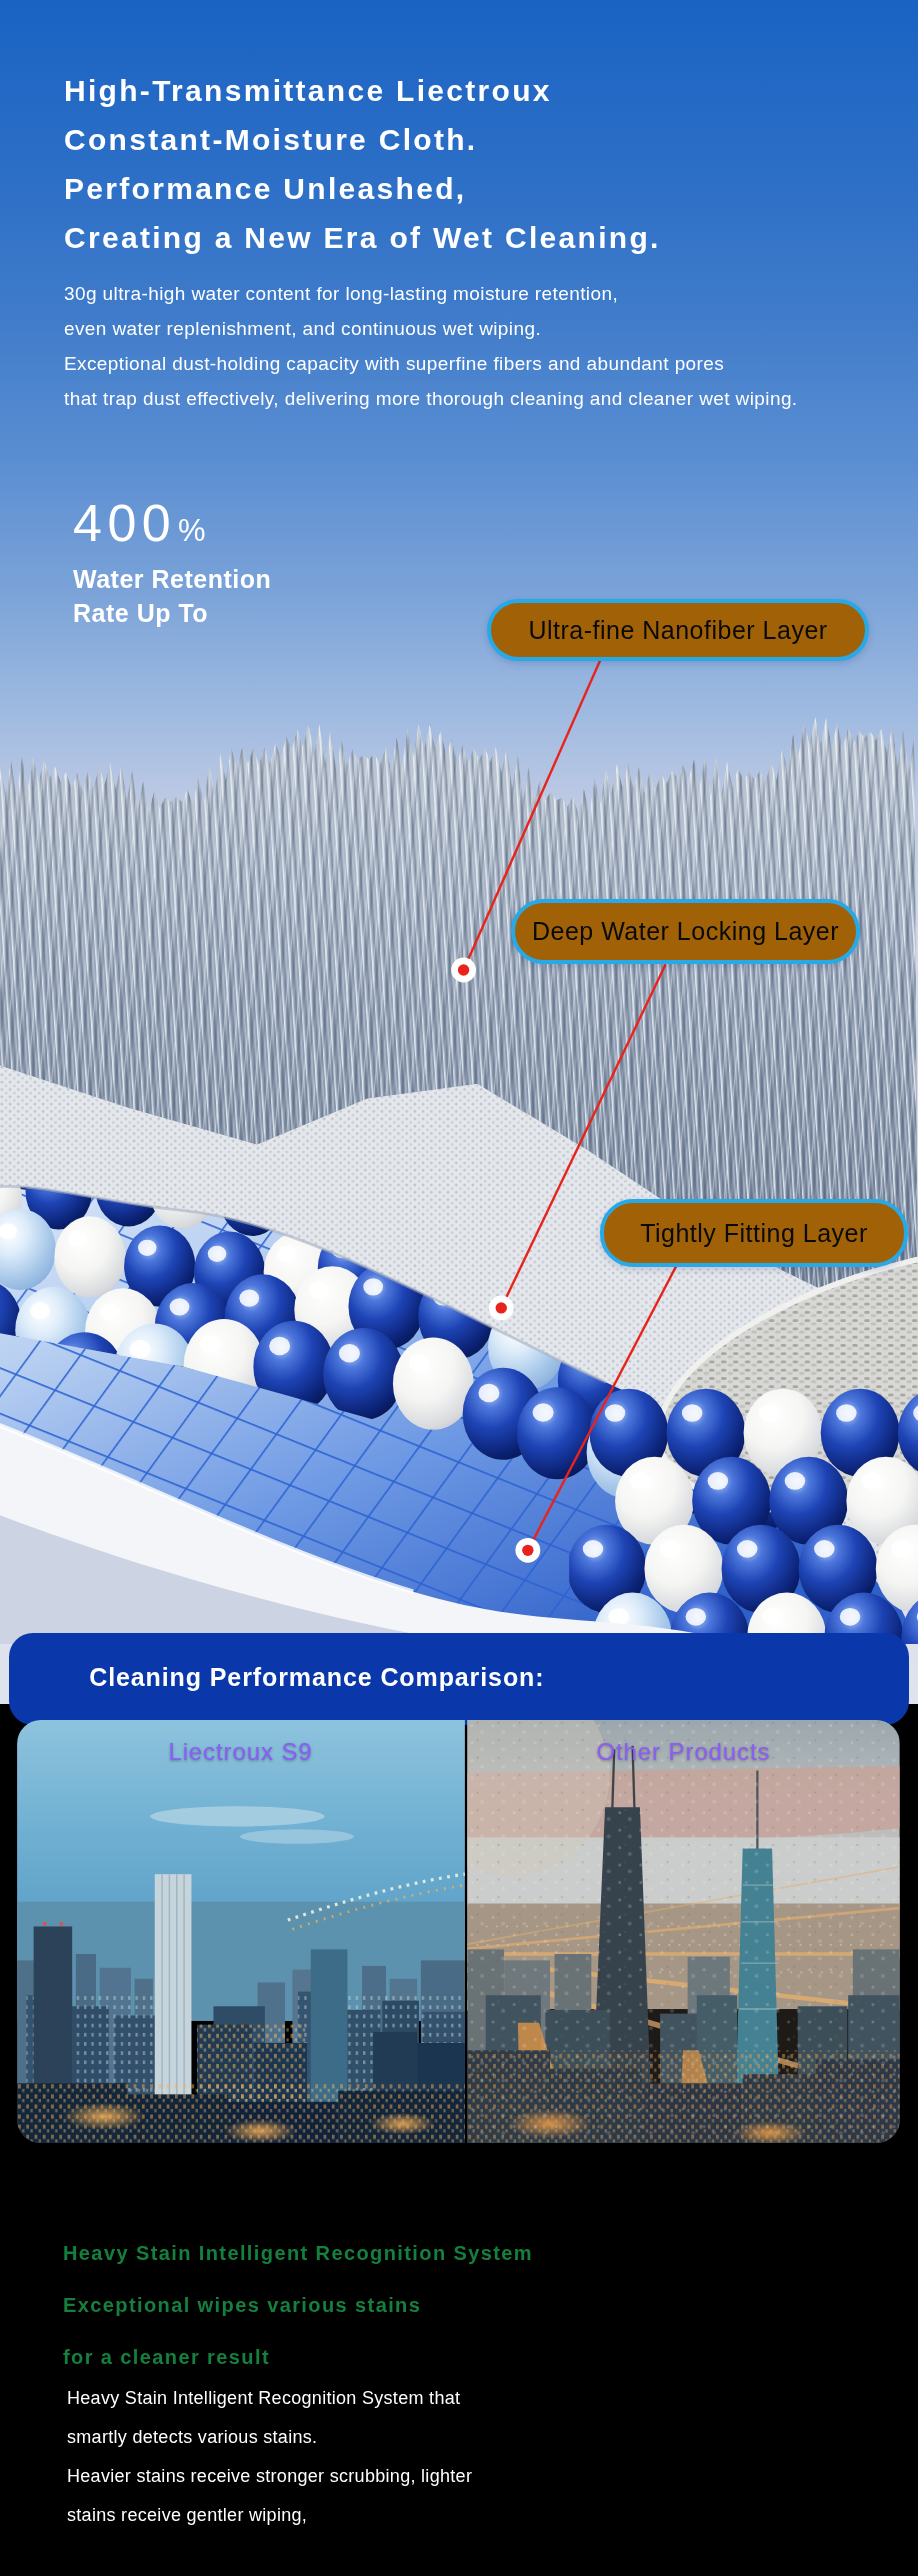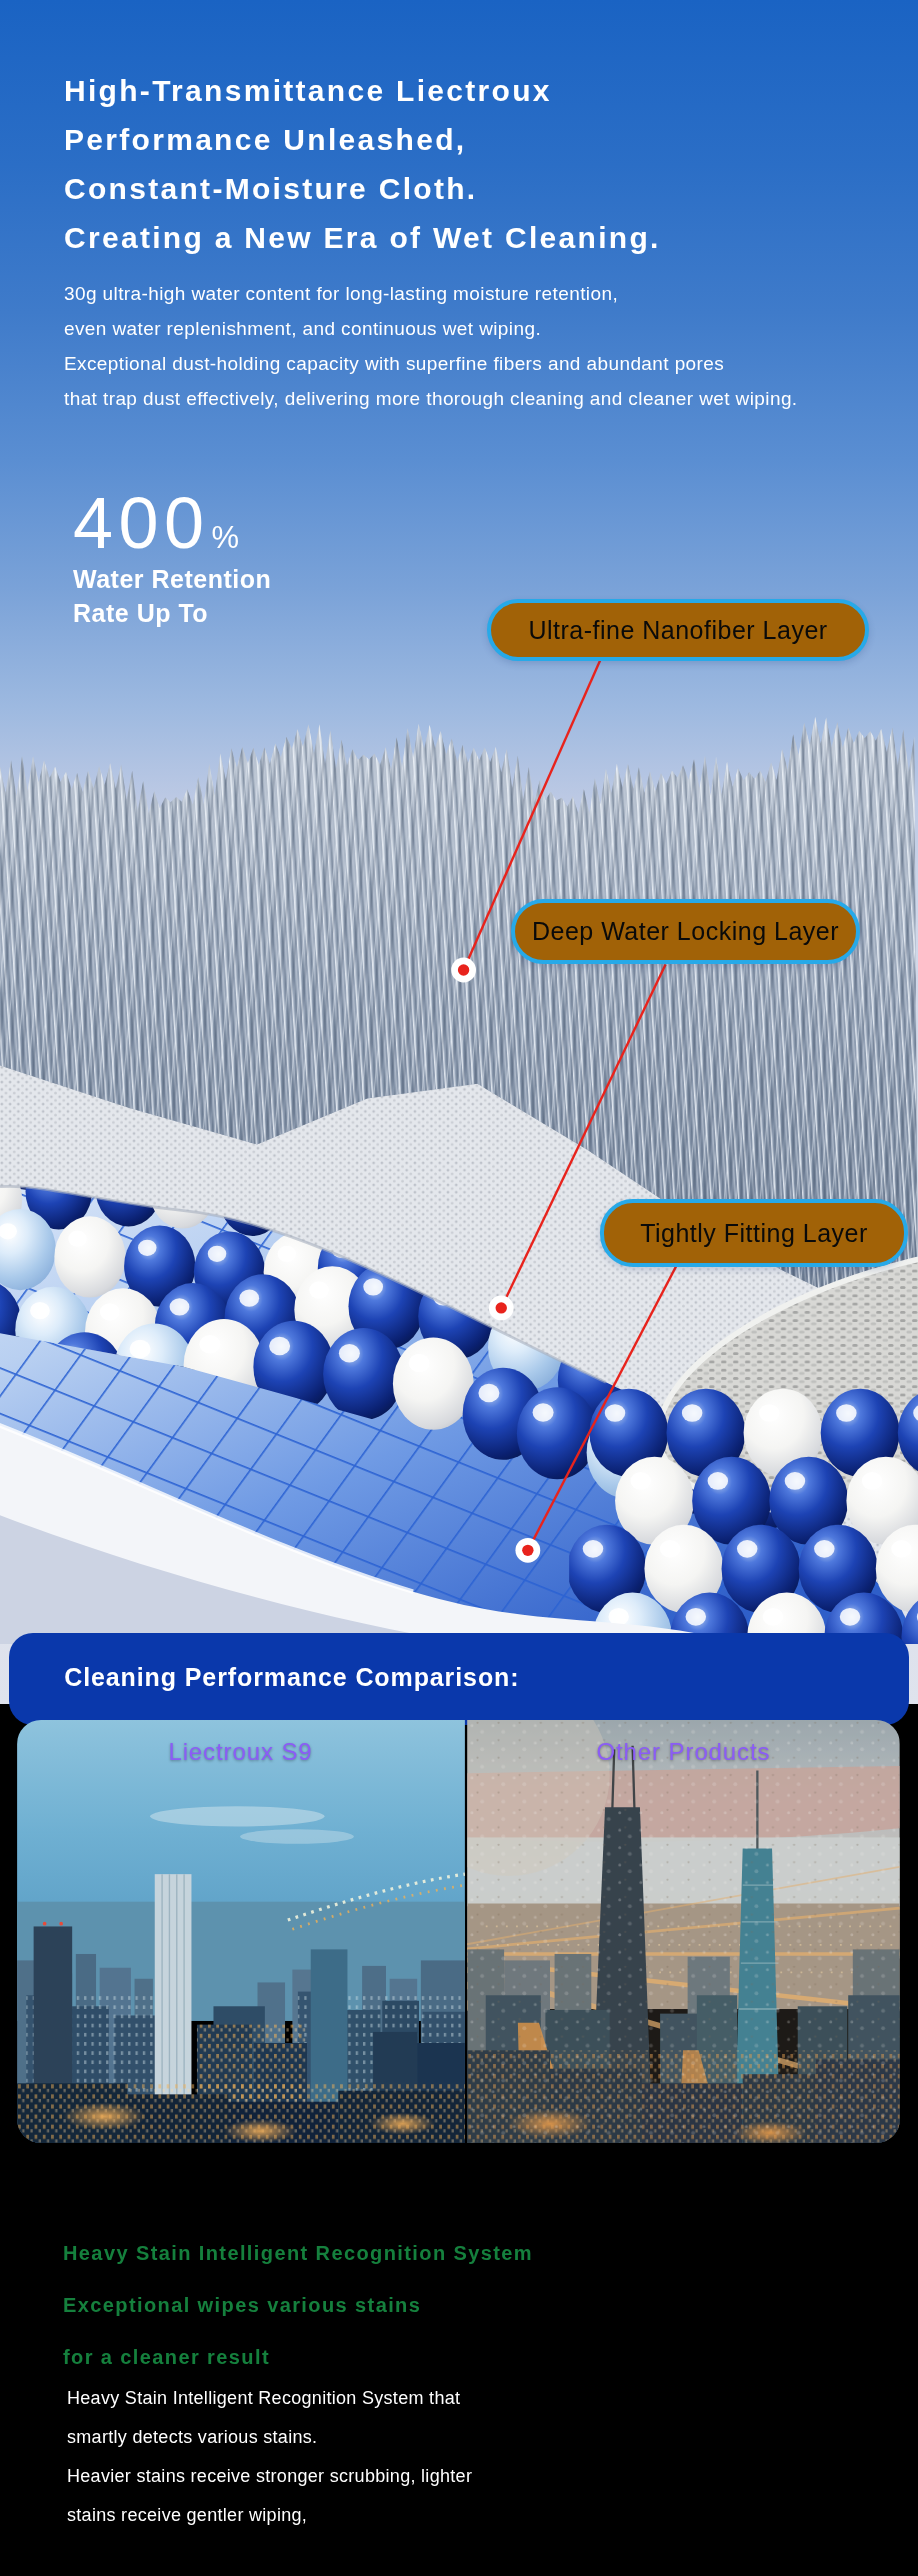--- a/index.html
+++ b/index.html
@@ -9,38 +9,38 @@
   .hero-bg{position:absolute;left:0;top:0;width:918px;height:1720px;
     background:linear-gradient(180deg,#1a63c3 0px,#2b6ec6 165px,#3f7bca 312px,
       #5a8ed2 459px,#7aa2d8 588px,#9db9e0 707px,#bcc9e4 799px,#ccd5e8 882px,
       #d6dbe9 1056px,#dfe3ed 1720px);}
   .hero-title{position:absolute;left:64px;top:66px;color:#fff;font-weight:bold;
     font-size:30px;line-height:49px;letter-spacing:2.3px;white-space:nowrap;}
   .hero-desc{position:absolute;left:64px;top:276px;color:#fff;
     font-size:19px;line-height:35px;letter-spacing:0.4px;white-space:nowrap;}
   .stat{position:absolute;left:73px;top:487px;color:#fff;}
   .stat-row{display:flex;align-items:baseline;}
-  .stat-value{font-size:72px;font-weight:400;letter-spacing:5.5px;line-height:73px;}
+  .stat-value{font-size:52px;font-weight:400;letter-spacing:5.5px;line-height:73px;}
   .stat-unit{font-size:31px;font-weight:400;margin-left:1.8px;}
   .stat-label{font-size:25px;font-weight:bold;line-height:34px;margin-top:1.8px;letter-spacing:0.5px;}
   
   .render-svg{position:absolute;left:0;top:588px;width:918px;height:1056px;}
   
   .pill{position:absolute;background:#a16207;border:4.6px solid #27a9e8;border-radius:33px;
     display:flex;align-items:center;justify-content:center;color:#0a0a0a;
     font-size:25px;letter-spacing:0.5px;box-shadow:0 2.8px 7.3px rgba(20,50,110,.18);box-sizing:border-box;}
   .pill1{left:487px;top:599px;width:382px;height:62px;}
   .pill2{left:511px;top:899px;width:349px;height:65px;}
   .pill3{left:600px;top:1199px;width:308px;height:68px;}
   
   .black-bg{position:absolute;left:0;top:1704px;width:918px;height:872px;background:#000;}
   .cmp-panel{position:absolute;left:9.2px;top:1633px;width:900px;height:92px;
     background:#0a38ab;border-radius:24px;}
   .cmp-heading{color:#fff;font-size:25px;font-weight:bold;letter-spacing:0.9px;
-    line-height:88px;padding-left:55px;}
+    line-height:88px;padding-left:80px;}
   .cmp-img{position:absolute;top:1720px;height:423px;overflow:hidden;}
   .cmp-img.left{left:16.5px;width:448px;border-radius:24px 0 0 24px;}
   .cmp-img.right{left:467px;width:433px;border-radius:0 24px 24px 0;}
   .cmp-label{position:absolute;top:1738px;color:#8b5cf6;font-size:24px;letter-spacing:0.9px;
     text-align:center;text-shadow:0 0.9px 2.8px rgba(0,0,0,.35);}
   .cmp-label.left{left:16.5px;width:448px;}
   .cmp-label.right{left:467px;width:433px;}
   
   .stain-heading{position:absolute;left:63px;top:2227px;color:#15803d;font-weight:bold;
     font-size:20px;line-height:52px;letter-spacing:1.4px;white-space:nowrap;}
@@ -369,22 +369,22 @@
       <circle cx="505" cy="1056" r="6.2" fill="#e8231c"></circle>
       <circle cx="546" cy="1424" r="13.5" fill="#fff"></circle>
       <circle cx="546" cy="1424" r="6.2" fill="#e8231c"></circle>
       <circle cx="575" cy="1688" r="13.5" fill="#fff"></circle>
       <circle cx="575" cy="1688" r="6.2" fill="#e8231c"></circle>
     </g>
   </svg>
 
   <div class="hero-title">
     <div>High-Transmittance Liectroux</div>
+    <div>Constant-Moisture Cloth.</div>
     <div>Performance Unleashed,</div>
-    <div>Constant-Moisture Cloth.</div>
     <div>Creating a New Era of Wet Cleaning.</div>
   </div>
   <div class="hero-desc">
     <div>30g ultra-high water content for long-lasting moisture retention,</div>
     <div>even water replenishment, and continuous wet wiping.</div>
     <div>Exceptional dust-holding capacity with superfine fibers and abundant pores</div>
     <div>that trap dust effectively, delivering more thorough cleaning and cleaner wet wiping.</div>
   </div>
   <div class="stat">
     <div class="stat-row">

